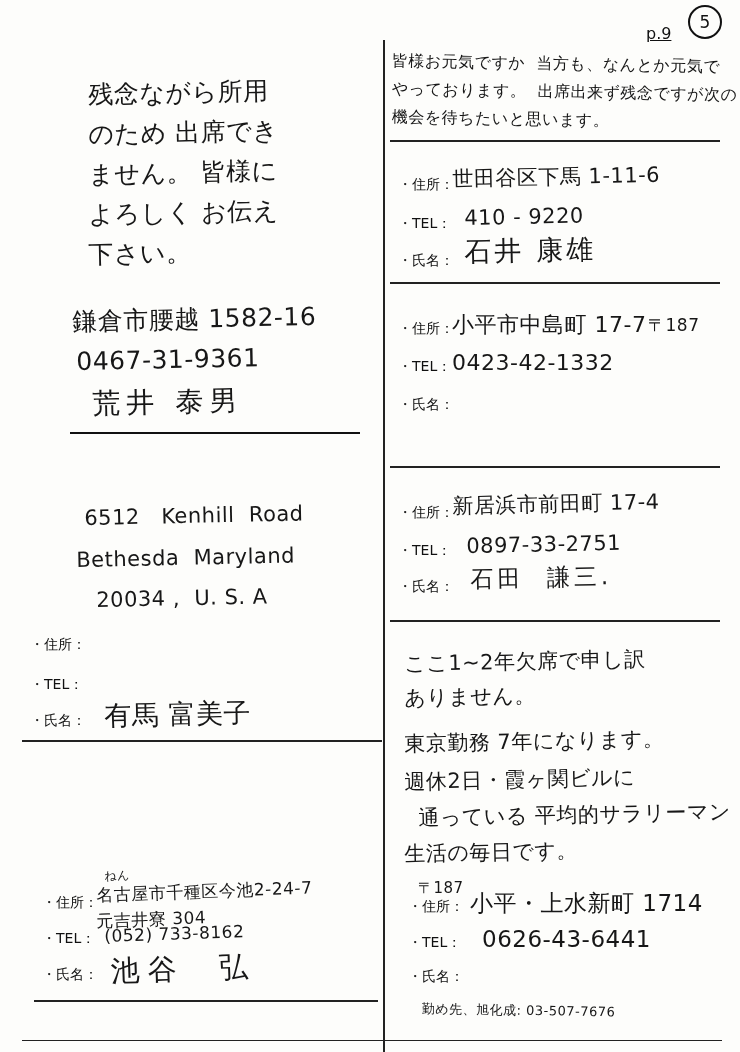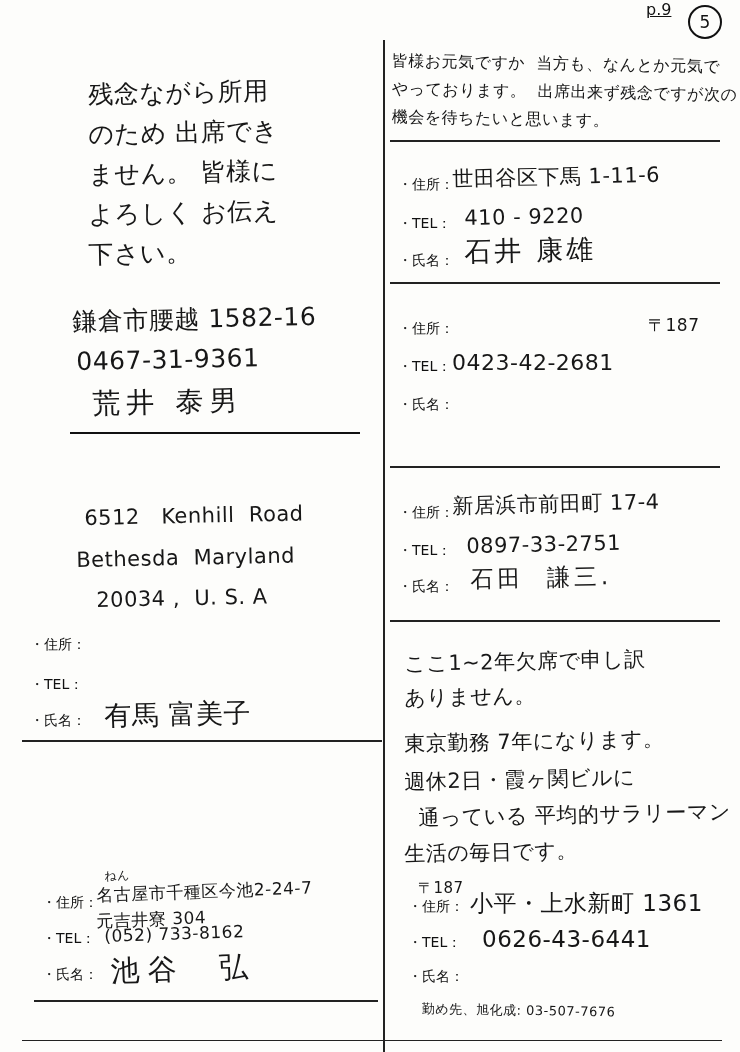--- a/index.html
+++ b/index.html
@@ -77,21 +77,21 @@
     position: absolute;
     background: #111;
     height: 2px;
   }
 </style>
 </head>
 <body>
 
 <div id="page">
 
-  <div class="pnum" style="left:646px; top:0;text-decoration:underline;">p.9</div>
+  <div class="pnum" style="left:646px; top:24px;text-decoration:underline;">p.9</div>
   <div class="circle-num" style="left:688px; top:5px;">5</div>
 
   <div class="vrule" style="left:383px; top:40px; height:1012px;"></div>
 
   <div class="hw hw-lg slant" style="left:88px; top:78px;">残念ながら所用</div>
   <div class="hw hw-lg slant" style="left:88px; top:118px;">のため 出席でき</div>
   <div class="hw hw-lg slant" style="left:88px; top:158px;">ません。 皆様に</div>
   <div class="hw hw-lg slant" style="left:88px; top:198px;">よろしく お伝え</div>
   <div class="hw hw-lg slant" style="left:88px; top:238px;">下さい。</div>
 
@@ -128,44 +128,45 @@
 
   <div class="formlabel" style="left:398px; top:176px;">・住所：</div>
   <div class="hw hw-md slant" style="left:452px; top:165px; font-size:21px;">世田谷区下馬 1-11-6</div>
   <div class="formlabel" style="left:398px; top:215px;">・TEL：</div>
   <div class="hw hw-md slant" style="left:464px; top:204px; font-size:21px;">410 - 9220</div>
   <div class="formlabel" style="left:398px; top:252px;">・氏名：</div>
   <div class="hw hw-lg slant" style="left:464px; top:234px; font-size:27px; letter-spacing:3px;">石井 康雄</div>
   <div class="rule" style="left:390px; top:282px; width:330px;"></div>
 
   <div class="formlabel" style="left:398px; top:320px;">・住所：</div>
+  <div class="hw hw-md" style="left:452px; top:310px; font-size:22px;">小平市中島町 17-7</div>
   <div class="hw hw-sm" style="left:648px; top:314px; font-size:17px;">〒187</div>
   <div class="formlabel" style="left:398px; top:358px;">・TEL：</div>
-  <div class="hw hw-md" style="left:452px; top:348px; font-size:22px;">0423-42-2681</div>
+  <div class="hw hw-md" style="left:452px; top:348px; font-size:22px;">0423-42-1332</div>
   <div class="formlabel" style="left:398px; top:396px;">・氏名：</div>
   <div class="rule" style="left:390px; top:466px; width:330px;"></div>
 
   <div class="formlabel" style="left:398px; top:504px;">・住所：</div>
   <div class="hw hw-md slant" style="left:452px; top:492px; font-size:21px;">新居浜市前田町 17-4</div>
   <div class="formlabel" style="left:398px; top:542px;">・TEL：</div>
   <div class="hw hw-md slant" style="left:466px; top:532px; font-size:21px;">0897-33-2751</div>
   <div class="formlabel" style="left:398px; top:578px;">・氏名：</div>
   <div class="hw hw-md slant" style="left:470px; top:564px; font-size:23px; letter-spacing:4px;">石田  謙三.</div>
   <div class="rule" style="left:390px; top:620px; width:330px;"></div>
 
   <div class="hw hw-md slant" style="left:404px; top:650px; font-size:21px;">ここ1~2年欠席で申し訳</div>
   <div class="hw hw-md slant" style="left:404px; top:684px; font-size:21px;">ありません。</div>
   <div class="hw hw-md slant" style="left:404px; top:730px; font-size:21px;">東京勤務 7年になります。</div>
   <div class="hw hw-md slant" style="left:404px; top:768px; font-size:21px;">週休2日・霞ヶ関ビルに</div>
   <div class="hw hw-md slant" style="left:418px; top:804px; font-size:21px;">通っている 平均的サラリーマン</div>
   <div class="hw hw-md slant" style="left:404px; top:840px; font-size:21px;">生活の毎日です。</div>
 
   <div class="hw hw-sm" style="left:418px; top:878px; font-size:15px;">〒187</div>
   <div class="formlabel" style="left:408px; top:898px;">・住所：</div>
-  <div class="hw hw-md" style="left:470px; top:888px; font-size:23px;">小平・上水新町 1361</div>
+  <div class="hw hw-md" style="left:470px; top:888px; font-size:23px;">小平・上水新町 1714</div>
   <div class="formlabel" style="left:408px; top:934px;">・TEL：</div>
   <div class="hw hw-md" style="left:482px; top:924px; font-size:23px;">0626-43-6441</div>
   <div class="formlabel" style="left:408px; top:968px;">・氏名：</div>
   <div class="hw hw-xs slantp" style="left:422px; top:1000px; font-size:13px;">勤め先、旭化成: 03-507-7676</div>
 
   <div class="rule" style="left:22px; top:1040px; width:700px; height:1px;"></div>
 
 </div>
 
 </body></html>

